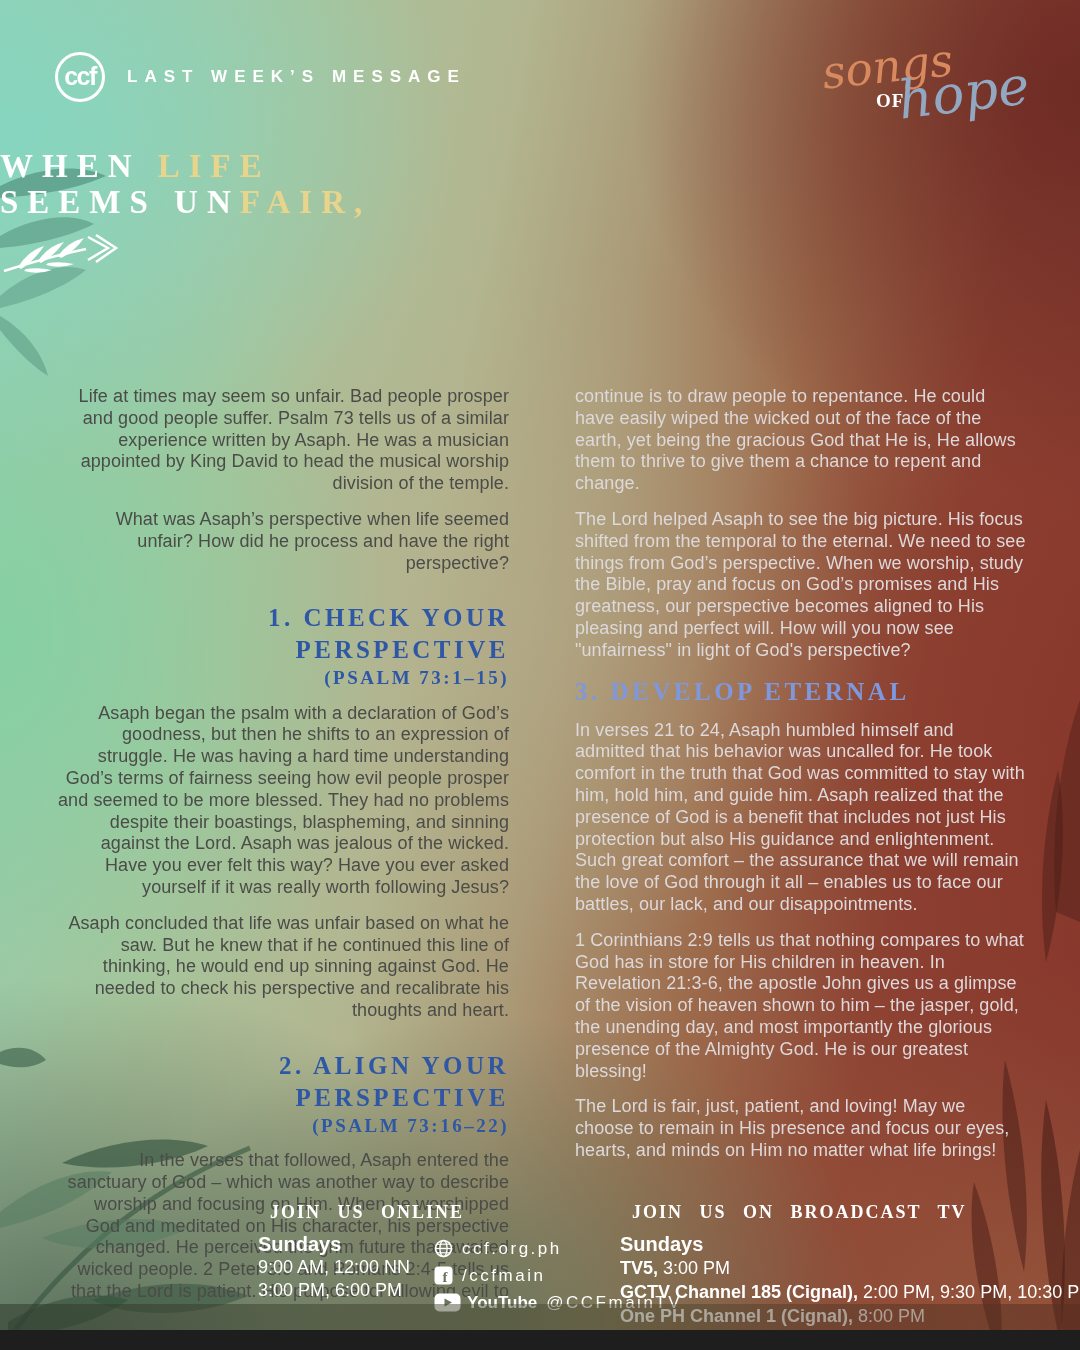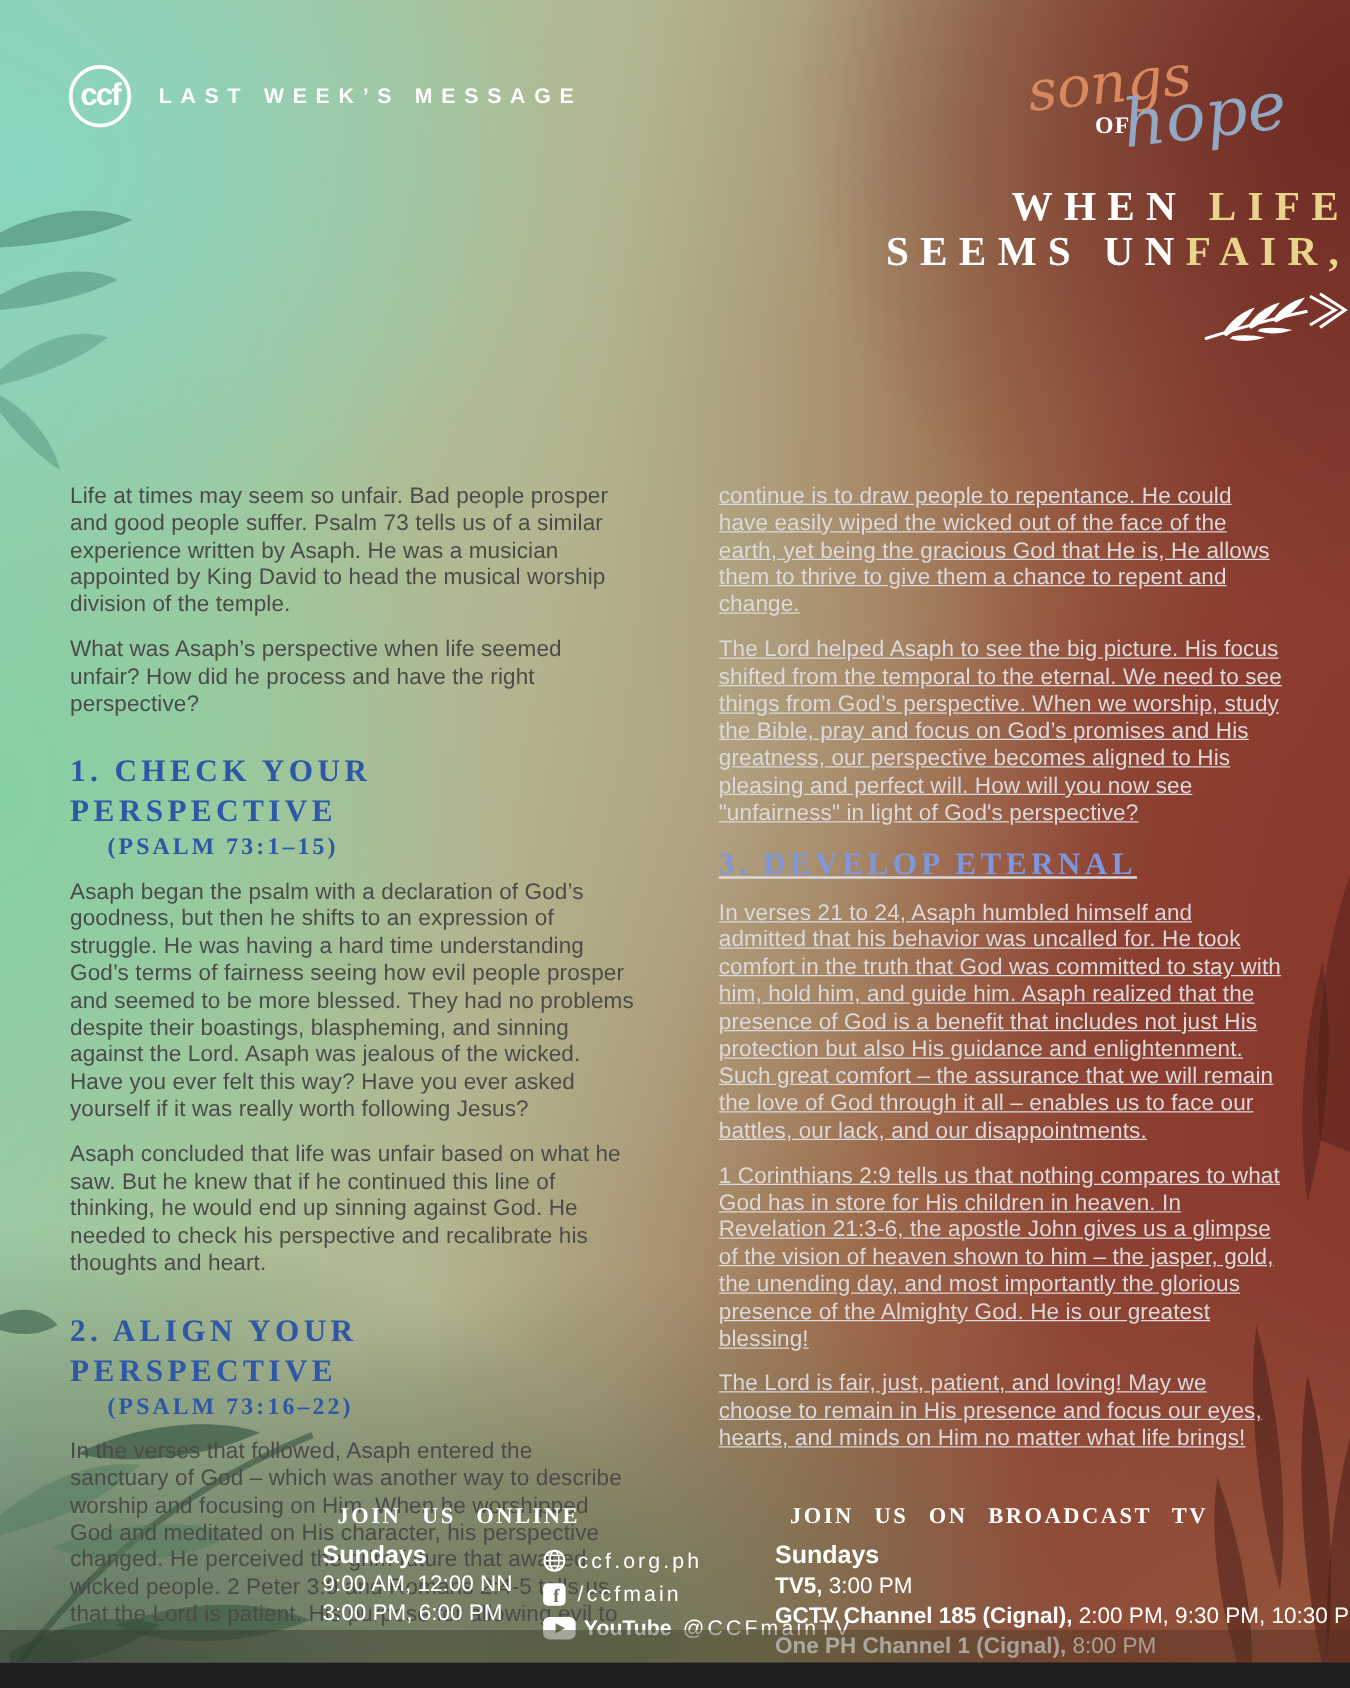--- a/index.html
+++ b/index.html
@@ -32,34 +32,34 @@
   
   .brand{position:absolute;top:44px;right:60px;width:200px;height:110px;}
   .brand-songs{position:absolute;top:-4px;left:2px;font-family:"DejaVu Serif",serif;font-style:italic;
     font-size:45px;color:#d9895e;transform:rotate(-6deg);}
   .brand-of{position:absolute;top:46px;left:56px;font-family:Liberation Serif, serif;
     font-size:19px;color:#fff;letter-spacing:1px;font-weight:bold;}
   .brand-hope{position:absolute;top:18px;left:78px;font-family:"DejaVu Serif",serif;font-style:italic;
     font-size:53px;color:#92a8c2;transform:rotate(-7deg);}
 
   
-  .title-block{position:absolute;top:148px;left:0;width:100%;text-align:right;}
+  .title-block{position:absolute;top:148px;left:0;width:100%;text-align:left;}
   .title-line{font-family:"Liberation Serif",serif;font-weight:bold;font-size:33px;
     letter-spacing:9px;color:#fff;line-height:1.1;}
   .gold{color:#e9d48c;}
   .title-script{font-family:"DejaVu Serif",serif;font-style:italic;font-size:100px;color:#fff;
     line-height:1;margin-top:-26px;text-shadow:0 0 1px rgba(255,255,255,.4);}
   .divider{margin-top:6px;}
 
   
   .content{position:absolute;top:386px;left:56px;display:flex;gap:66px;}
   .col{width:453px;}
   .col p{font-size:18px;line-height:21.8px;letter-spacing:.1px;margin:0 0 14px 0;}
-  .left-col{color:#4b4c48;}
-  .right-col{color:#ddd8da;text-decoration:underline;}
+  .left-col{color:#4b4c48;text-align:right;}
+  .right-col{color:#ddd8da;}
   .sec-h{font-family:"Liberation Serif",serif;font-weight:bold;font-size:25px;
     letter-spacing:3.5px;line-height:1.28;margin:9px 0 12px 0;}
   .h-blue{color:#2e57a6;margin-top:28px;}
   .h-blue-light{color:#7e97dd;}
   .sec-ref{display:block;font-size:19px;letter-spacing:2.5px;padding-left:30px;}
   .sec-ref-inline{font-size:19px;letter-spacing:2px;}
   .indent{padding-left:30px;display:block;}
 
   
   .footer-online{position:absolute;left:258px;top:1202px;color:#fff;}

